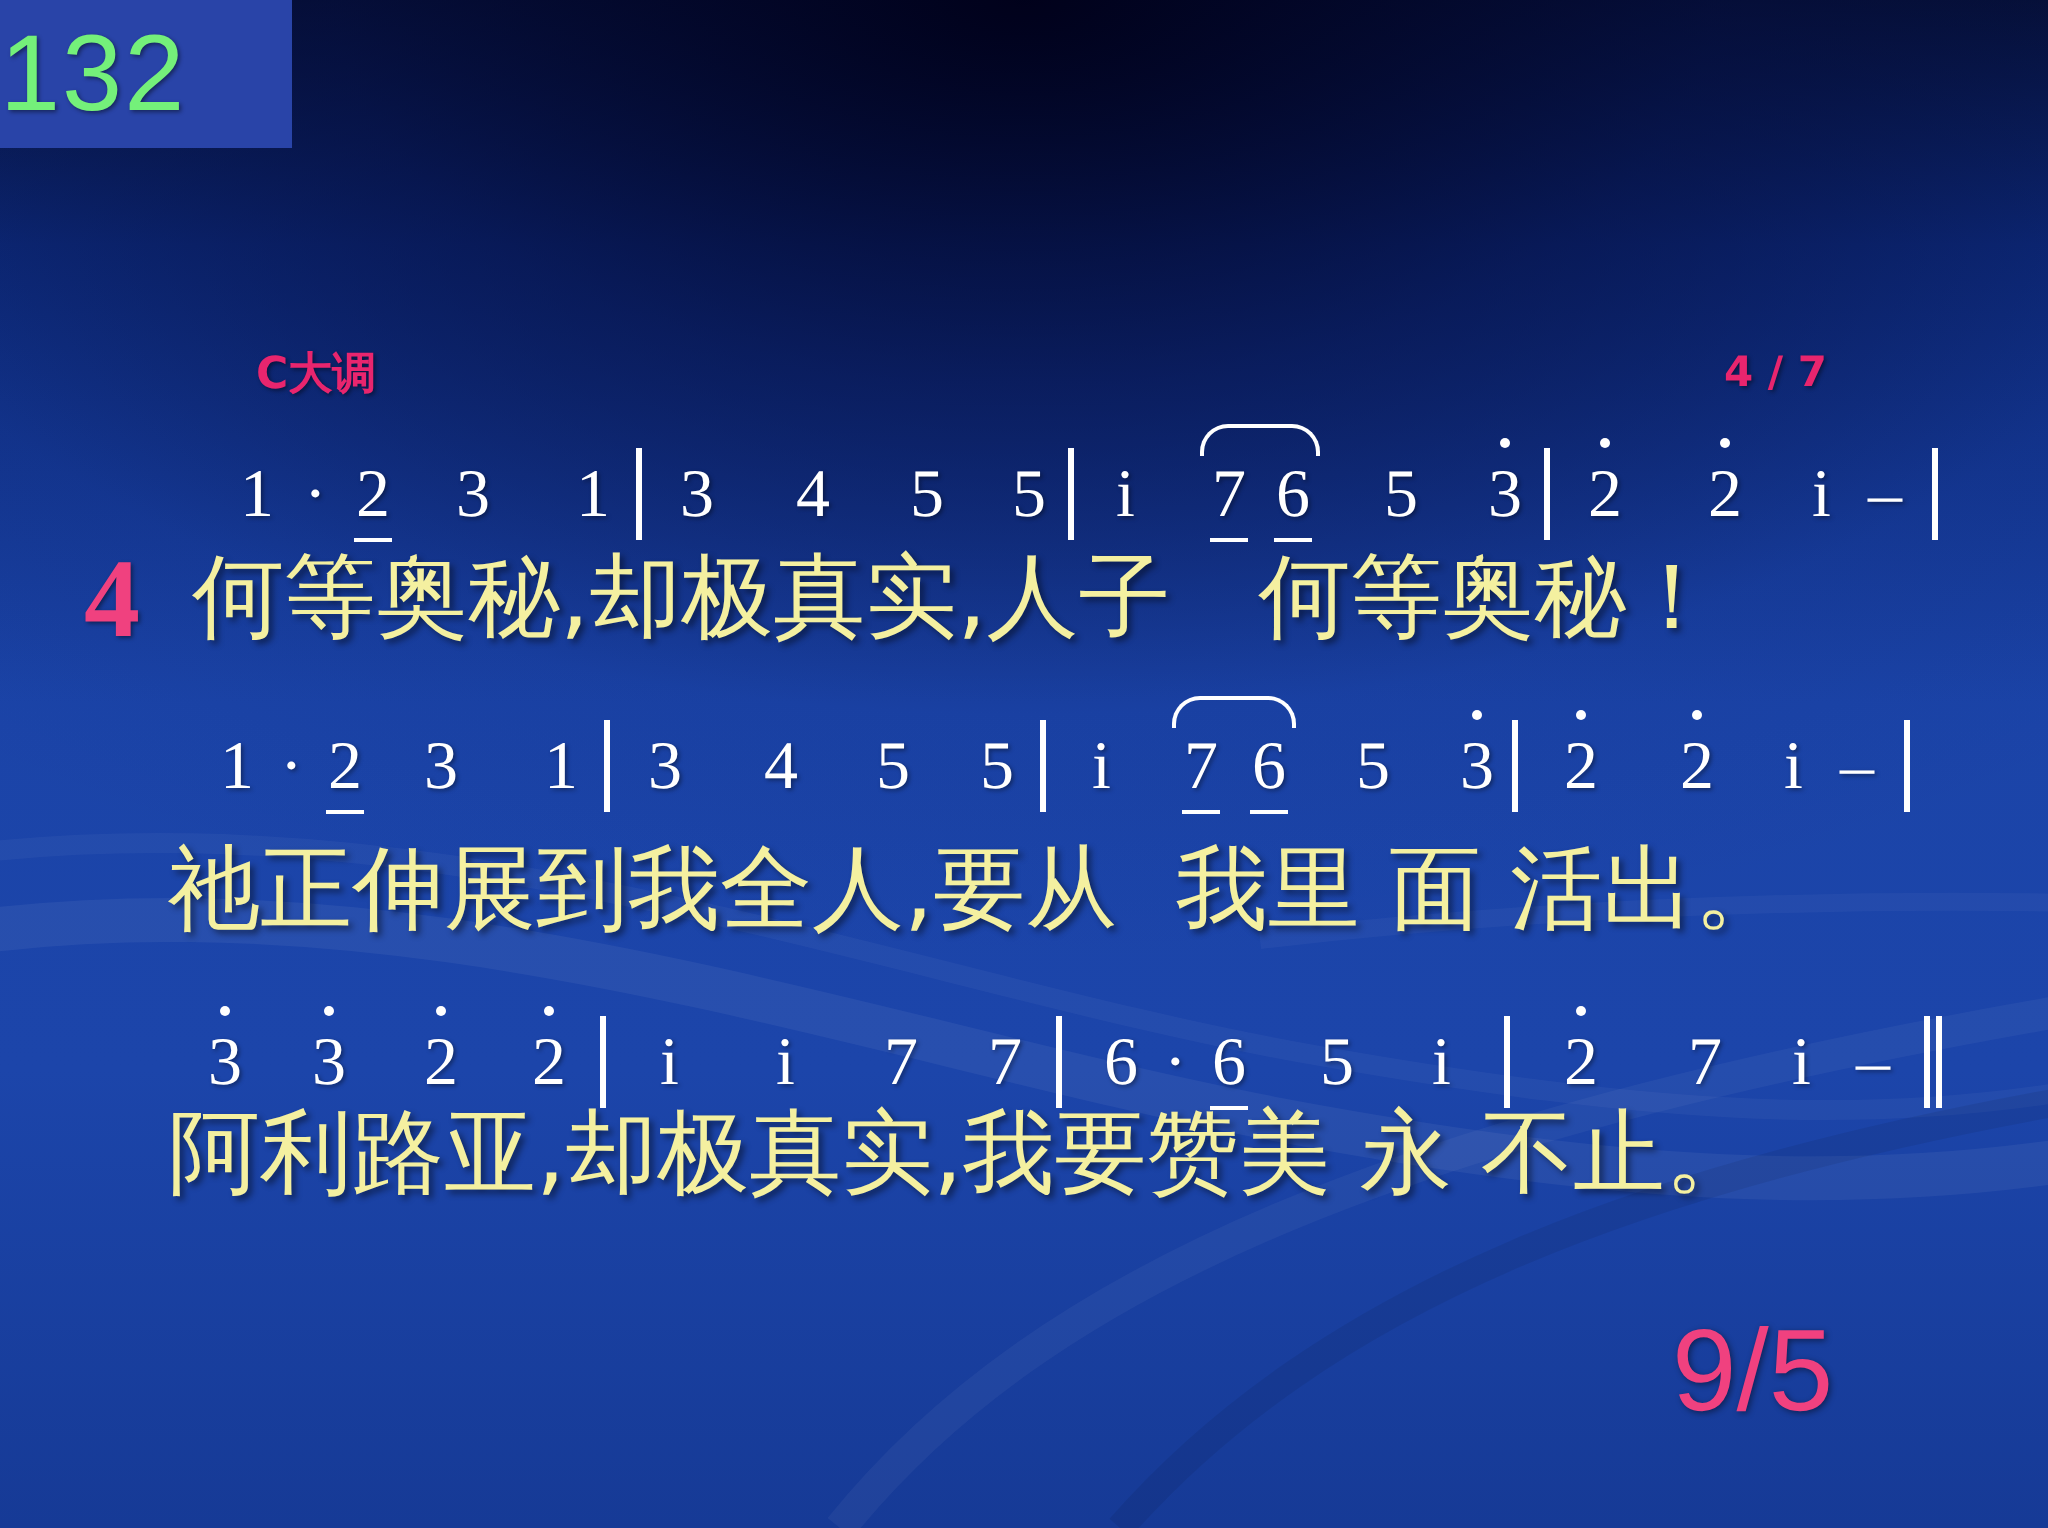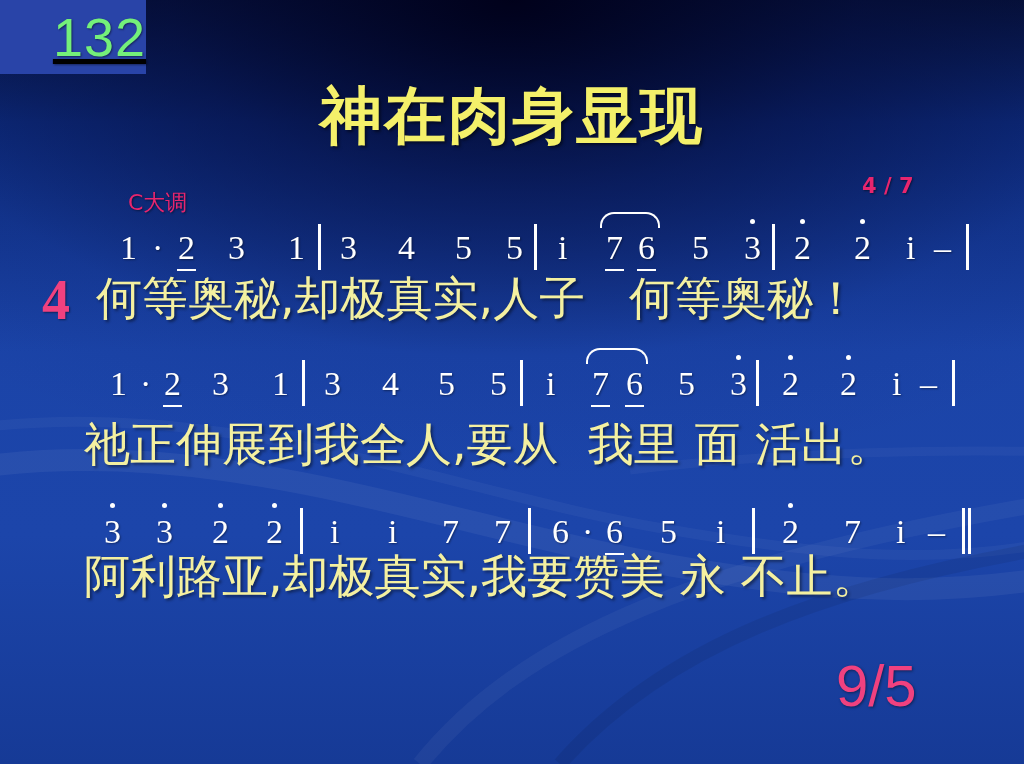--- a/index.html
+++ b/index.html
@@ -14,42 +14,42 @@
       radial-gradient(120% 90% at 50% 0%, rgba(0,0,25,0.92) 0%, rgba(4,12,60,0.55) 28%, rgba(10,30,110,0.10) 52%, rgba(0,0,0,0) 70%),
       linear-gradient(180deg,#061034 0%,#0d2a7a 16%,#1b44a8 46%,#1c45aa 70%,#163a96 100%);
   }
   
   .swoosh{position:absolute;left:0;top:0;width:1024px;height:764px;pointer-events:none;}
 
   
   #badge{
     position:absolute;left:0;top:0;width:146px;height:74px;
     background:#2944a8;
-    display:flex;align-items:center;justify-content:flex-end;text-decoration:underline;
+    display:flex;align-items:center;justify-content:flex-start;
   }
   #badge .num{
     color:#74f07a;font-size:54px;line-height:54px;font-weight:400;
     font-family:"Liberation Sans", sans-serif;
     letter-spacing:1px;
     text-shadow:1px 1px 2px rgba(0,0,0,.45);
   }
 
   
   #title{
     position:absolute;top:84px;left:0;width:1024px;text-align:center;
     color:#f4f06a;font-size:62px;line-height:64px;font-weight:bold;
     font-family:"DejaVu Sans", sans-serif;
     text-shadow:2px 2px 3px rgba(0,0,0,.5);
     letter-spacing:2px;
   }
 
   
   #key{
-    position:absolute;left:128px;top:188px;
-    color:#e8256e;font-size:22px;font-weight:normal;
+    position:absolute;left:128px;top:172px;
+    color:#e8256e;font-size:22px;font-weight:bold;
     font-family:"DejaVu Sans", sans-serif;
     text-shadow:1px 1px 2px rgba(0,0,0,.45);
   }
   #time{
     position:absolute;left:862px;top:174px;
     color:#e8256e;font-size:21px;font-weight:bold;
     font-family:"DejaVu Sans", sans-serif;
     text-shadow:1px 1px 2px rgba(0,0,0,.45);
   }
 
@@ -123,21 +123,20 @@
     <path d="M -40,430 C 220,392 450,492 660,528 C 820,556 940,566 1064,540" fill="none" stroke="rgba(255,255,255,0.04)" stroke-width="10"></path>
     <path d="M 420,764 C 520,640 700,560 1064,500" fill="none" stroke="rgba(255,255,255,0.045)" stroke-width="16"></path>
     <path d="M 560,764 C 660,650 820,585 1064,545" fill="none" stroke="rgba(0,0,0,0.07)" stroke-width="14"></path>
     <path d="M 630,470 C 760,455 900,448 1064,452" fill="none" stroke="rgba(255,255,255,0.035)" stroke-width="9"></path>
   </svg>
 
   <div id="badge">
     <span class="num">132</span>
   </div>
 
-  <div id="title">神在肉身显现</div>
 
   <div id="key">C大调</div>
 
   <div id="time">4 / 7</div>
 
   <div id="verse-number">4</div>
 
   <div id="music-lines">
       <div class="notation" title="1 · 2 3 1 | 3 4 5 5 | i 7 6 5 3 | 2 2 i –  |" style="top: 228px;">
         <span class="nt" style="left: 120px;"><span class="g">1</span></span>

